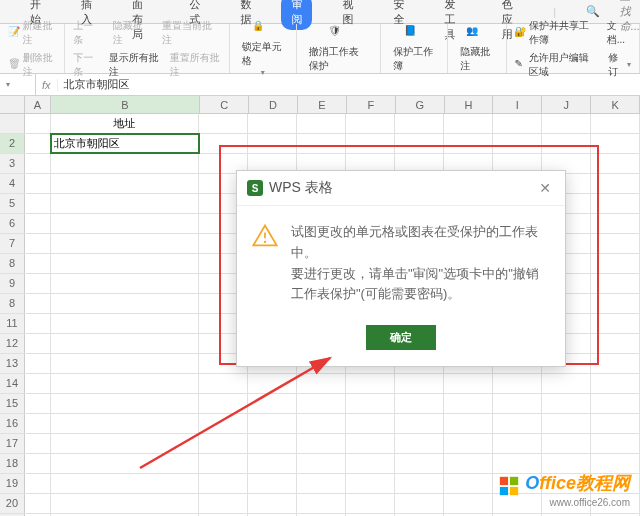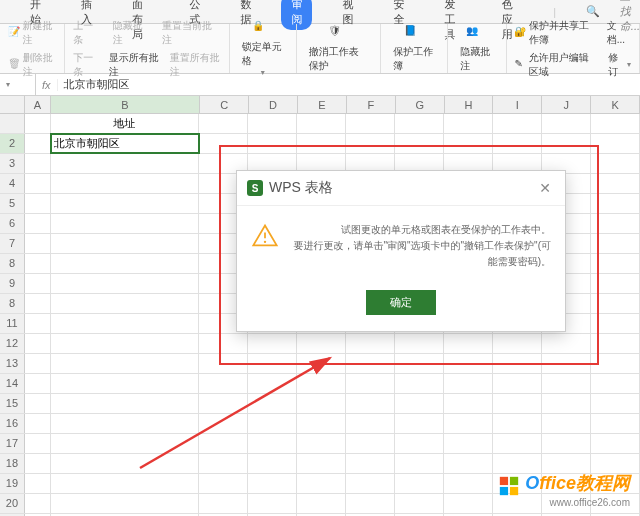--- a/index.html
+++ b/index.html
@@ -43,23 +43,23 @@
     .red-box { position: absolute; border: 2px solid #e53935; left: 219px; top: 145px; width: 380px; height: 220px; pointer-events: none; }
     
     .dialog { position: absolute; left: 236px; top: 170px; width: 330px; background: #fff; border: 1px solid #ccc; box-shadow: 0 4px 16px rgba(0,0,0,0.2); }
     .dialog-title { display: flex; align-items: center; padding: 8px 10px; gap: 6px; border-bottom: 1px solid #eee; }
     .wps-logo { width: 16px; height: 16px; background: #2e7d32; border-radius: 3px; display: flex; align-items: center; justify-content: center; color: #fff; font-size: 10px; font-weight: bold; }
     .dialog-title-text { flex: 1; color: #555; font-size: 14px; }
     .close-btn { color: #888; cursor: pointer; font-size: 14px; padding: 0 4px; }
     .dialog-body { display: flex; padding: 16px 14px 10px; gap: 12px; }
     .warn-icon { width: 28px; height: 28px; flex-shrink: 0; }
     .warn-icon svg { width: 100%; height: 100%; }
-    .dialog-msg { color: #666; line-height: 1.6; font-size: 10px; text-align: right; }
+    .dialog-msg { color: #666; line-height: 1.6; font-size: 13px; }
     .dialog-footer { text-align: center; padding: 10px 0 16px; }
-    .ok-btn { background: #2e7d32; color: #fff; border: none; padding: 5px 24px; cursor: pointer; font-size: 11px; }
+    .ok-btn { background: #2e7d32; color: #fff; border: none; padding: 5px 24px; cursor: pointer; font-size: 11px; font-weight: bold; }
     
     .arrow { position: absolute; left: 130px; top: 348px; pointer-events: none; }
     
     .watermark { position: absolute; right: 10px; bottom: 8px; }
     .wm-title { color: #ff9800; font-size: 18px; font-weight: bold; font-style: italic; }
     .wm-o { color: #2196f3; }
     .wm-url { color: #888; font-size: 10px; text-align: right; }
     .wm-logo { width: 22px; height: 22px; display: inline-block; vertical-align: middle; margin-right: 2px; }
     
     .cA { width: 30px; } .cB { width: 178px; } .cStd { width: 58px; }

